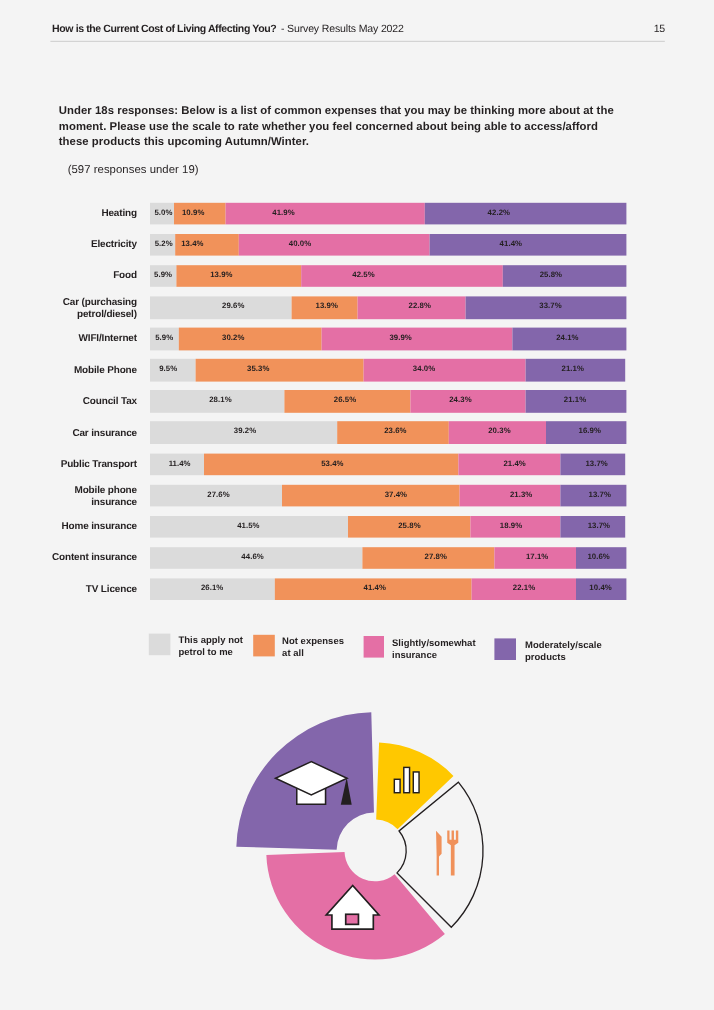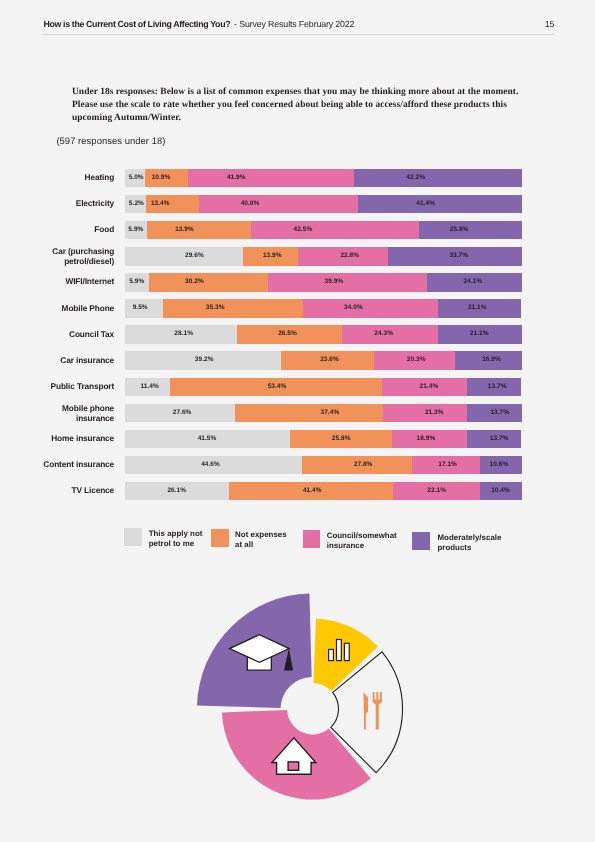--- a/index.html
+++ b/index.html
@@ -6,48 +6,48 @@
   html,body{margin:0;padding:0;}
   body{width:595px;height:842px;background:#f4f4f4;
        font-family:"Liberation Sans",sans-serif;color:#231f20;
        overflow:hidden;position:relative;
        -webkit-font-smoothing:antialiased;text-rendering:geometricPrecision;
        transform:translateZ(0);}
   #hdr-bold{position:absolute;left:43.4px;top:18.6px;font-size:8.8px;font-weight:700;letter-spacing:-0.34px;white-space:nowrap;}
   #hdr-reg{position:absolute;left:234.1px;top:18.6px;font-size:8.8px;font-weight:400;letter-spacing:-0.13px;white-space:nowrap;}
   #pageno{position:absolute;left:544.8px;top:18.6px;font-size:8.8px;font-weight:400;letter-spacing:-0.3px;}
   #rule{position:absolute;left:42.4px;top:34.2px;width:511.6px;height:0.8px;background:#d3d3d3;}
-  #intro{position:absolute;left:72px;top:85.7px;width:466px;font-size:9.45px;font-weight:700;
-         line-height:13.2px;letter-spacing:0.042px;font-family:Liberation Serif, serif;}
+  #intro{position:absolute;left:49px;top:85.7px;width:466px;font-size:9.45px;font-weight:700;
+         line-height:13.2px;letter-spacing:0.042px;}
   #respondents{position:absolute;left:56.4px;top:136.2px;font-size:9.45px;font-weight:400;letter-spacing:0.042px;}
   
   #chart{position:absolute;left:0;top:0;width:595px;height:842px;}
   .row{position:absolute;left:0;width:595px;}
   .rowlabel{position:absolute;right:480.9px;width:200px;text-align:right;
             font-size:8.3px;font-weight:700;line-height:10.1px;letter-spacing:-0.12px;}
   .bar{position:absolute;left:125.2px;height:18.3px;width:396.5px;}
   .seg{position:absolute;top:0;height:18.3px;}
   .seglabel{position:absolute;top:0;height:18.3px;transform:translateX(-50%);
        font-size:6.5px;font-weight:700;color:#231f20;line-height:18.6px;white-space:nowrap;
        letter-spacing:0.05px;}
   #legend{position:absolute;left:0;top:0;}
   .lg-sw{position:absolute;width:17.9px;height:17.8px;}
   .lg-tx{position:absolute;font-size:7.9px;font-weight:700;line-height:9.8px;letter-spacing:0.02px;white-space:nowrap;}
   #graphic{position:absolute;left:0;top:0;}
 </style>
 </head>
 <body>
 
 <div id="hdr-bold">How is the Current Cost of Living Affecting You?</div>
-<div id="hdr-reg">- Survey Results February 2022</div>
+<div id="hdr-reg">- Survey Results May 2022</div>
 <div id="pageno">15</div>
 <div id="rule"></div>
 
 <div id="intro">Under 18s responses: Below is a list of common expenses that you may be thinking more about at the moment. Please use the scale to rate whether you feel concerned about being able to access/afford these products this upcoming Autumn/Winter.</div>
-<div id="respondents">(597 responses under 18)</div>
+<div id="respondents">(597 responses under 19)</div>
 
 <div id="chart">
     <div class="row" style="top: 169px;">
       <div class="rowlabel" style="top: 3.2px;">
         <div>Heating</div>
       </div>
       <div class="bar">
         <div class="seg" style="left: 0px; width: 19.825px; background: rgb(219, 219, 219);"></div>
         <div class="seglabel" style="left: 11px;">5.0%</div>
         <div class="seg" style="left: 19.825px; width: 43.2185px; background: rgb(241, 146, 90);"></div>
@@ -247,21 +247,21 @@
       <div>This apply not</div>
       <div>petrol to me</div>
     </div>
     <div class="lg-sw" style="left: 211px; top: 529.1px; background: rgb(241, 146, 90);"></div>
     <div class="lg-tx" style="left: 235.1px; top: 530.2px;">
       <div>Not expenses</div>
       <div>at all</div>
     </div>
     <div class="lg-sw" style="left: 302.6px; top: 530px; background: rgb(228, 111, 165);"></div>
     <div class="lg-tx" style="left: 326.7px; top: 531.1px;">
-      <div>Council/somewhat</div>
+      <div>Slightly/somewhat</div>
       <div>insurance</div>
     </div>
     <div class="lg-sw" style="left: 412.1px; top: 531.8px; background: rgb(131, 102, 171);"></div>
     <div class="lg-tx" style="left: 437.5px; top: 532.9px;">
       <div>Moderately/scale</div>
       <div>products</div>
     </div>
   </div>
 
 <svg id="graphic" width="595" height="842" viewBox="0 0 595 842">

